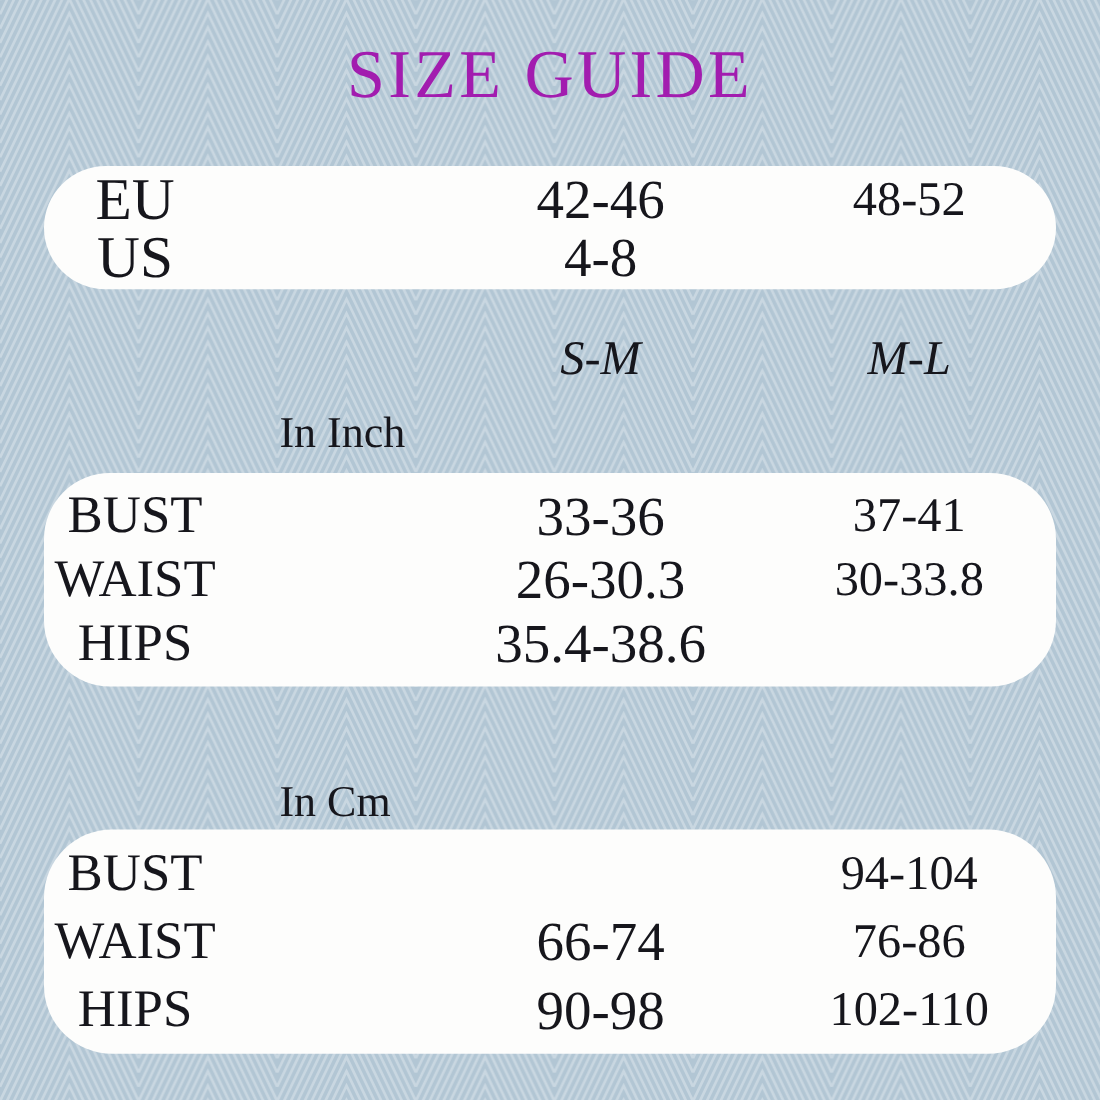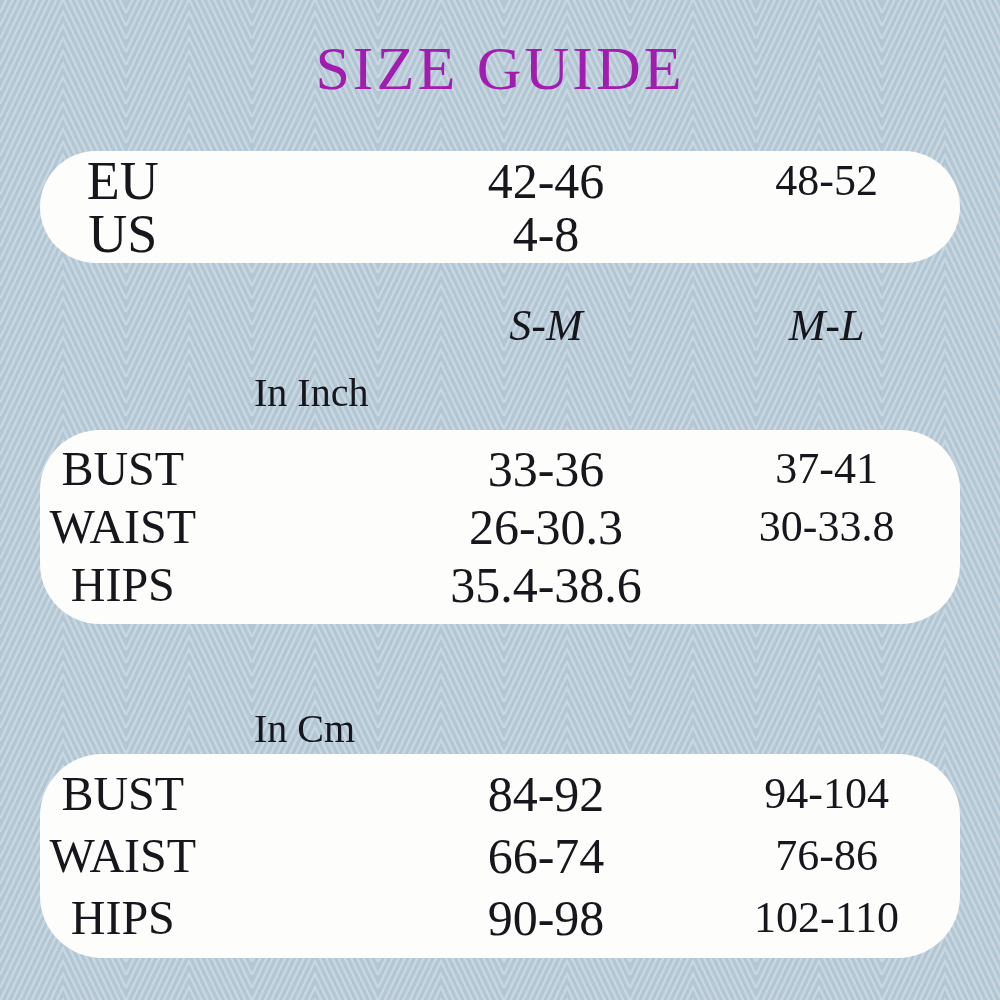--- a/index.html
+++ b/index.html
@@ -172,21 +172,20 @@
         <span class="cell cell-label">HIPS</span>
         <span class="cell cell-v1">35.4-38.6</span>
       </div>
     </section>
 
     <div class="unit-heading unit-heading-cm">In Cm</div>
 
     <section class="card card-cm">
       <div class="grid-row">
         <span class="cell cell-label">BUST</span>
-        <span class="cell cell-v1">84-92</span>
         <span class="cell cell-v2">94-104</span>
       </div>
       <div class="grid-row">
         <span class="cell cell-label">WAIST</span>
         <span class="cell cell-v1">66-74</span>
         <span class="cell cell-v2">76-86</span>
       </div>
       <div class="grid-row">
         <span class="cell cell-label">HIPS</span>
         <span class="cell cell-v1">90-98</span>

